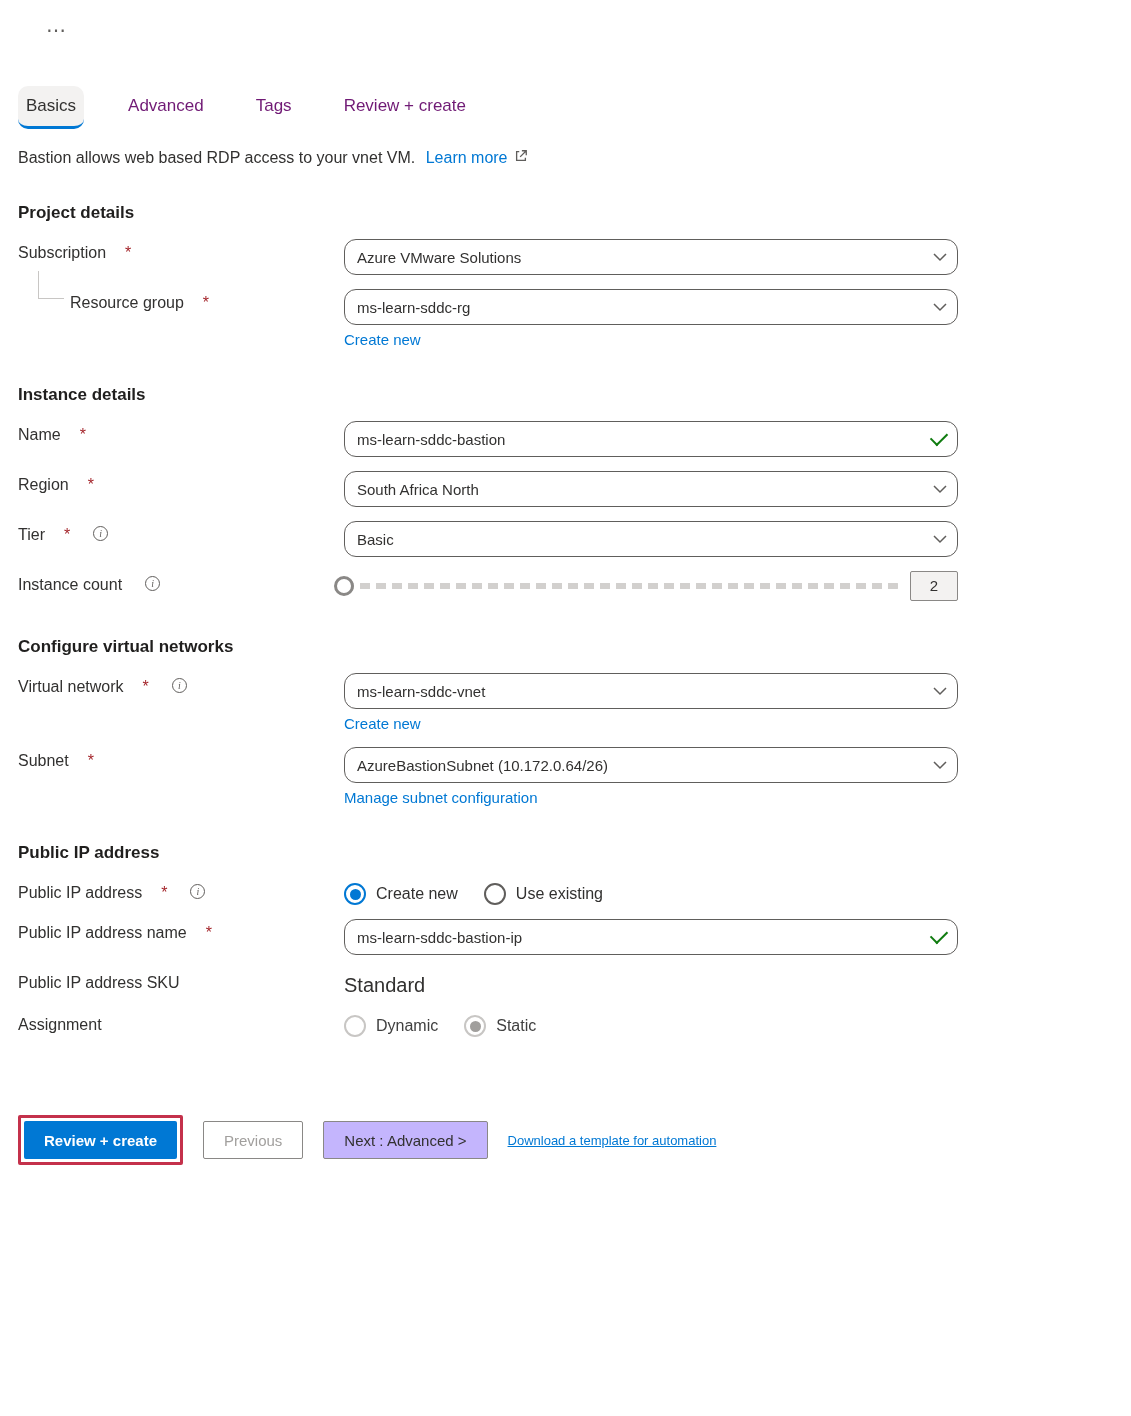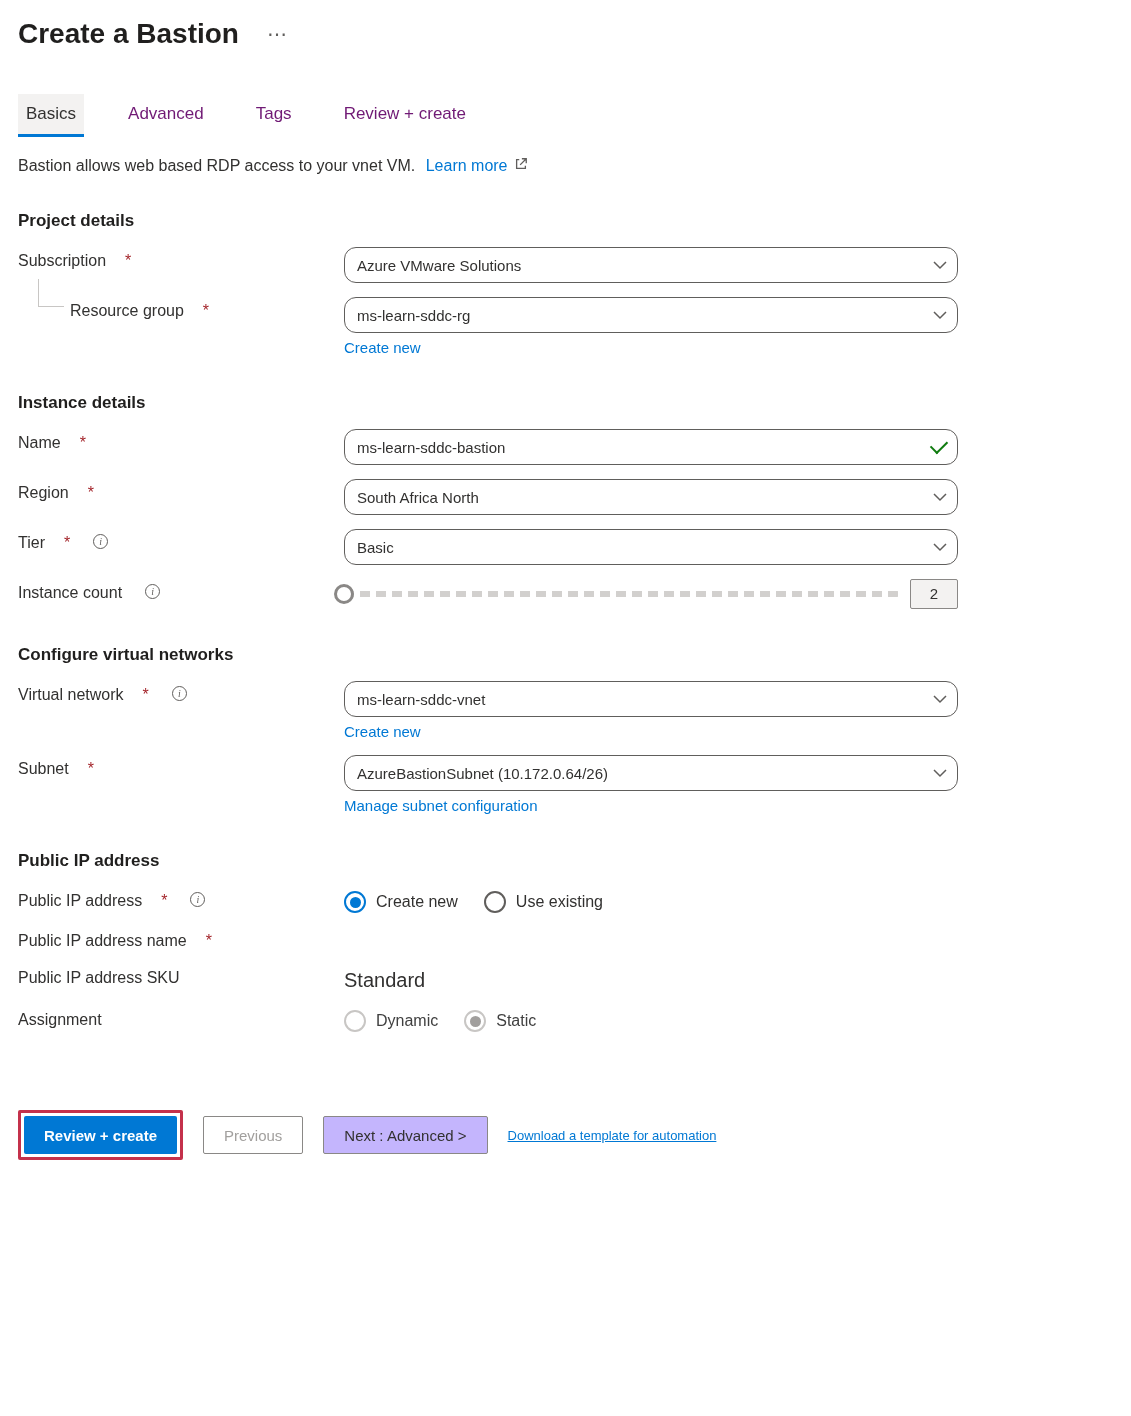--- a/index.html
+++ b/index.html
@@ -37,20 +37,21 @@
     color: #701a75;
     padding: 10px 8px;
     cursor: pointer;
     border-bottom: 3px solid transparent;
   }
   .tab.active {
     color: #323130;
     border-bottom: 3px solid #0078d4;
     background: #f3f2f1;
     font-weight: 400;
+    border-radius: 10px;
   }
   .description {
     padding: 20px 18px 0 18px;
     font-size: 16px;
     color: #323130;
   }
   .description a {
     color: #0078d4;
     text-decoration: none;
     margin-left: 6px;
@@ -287,21 +288,20 @@
     color: #0078d4;
     text-decoration: underline;
     font-size: 13px;
     cursor: pointer;
   }
 </style>
 </head>
 <body>
 
 <div class="header">
-  <h1 class="page-title">Create a Bastion</h1>
   <span class="more-icon">⋯</span>
 </div>
 
 <div class="tabs">
   <div class="tab active">Basics</div>
   <div class="tab">Advanced</div>
   <div class="tab">Tags</div>
   <div class="tab">Review + create</div>
 </div>
 
@@ -479,20 +479,25 @@
         </div>
       </div>
     </div>
   </div>
 
   <div class="form-row">
     <div class="label-col">
       <span>Public IP address name</span>
       <span class="required">*</span>
     </div>
+    <div class="control-col">
+      <div class="text-input valid">
+        <span>ms-learn-sddc-bastion-ip</span>
+      </div>
+    </div>
   </div>
 
   <div class="form-row">
     <div class="label-col">
       <span>Public IP address SKU</span>
     </div>
     <div class="control-col">
       <div class="static-text">Standard</div>
     </div>
   </div>

